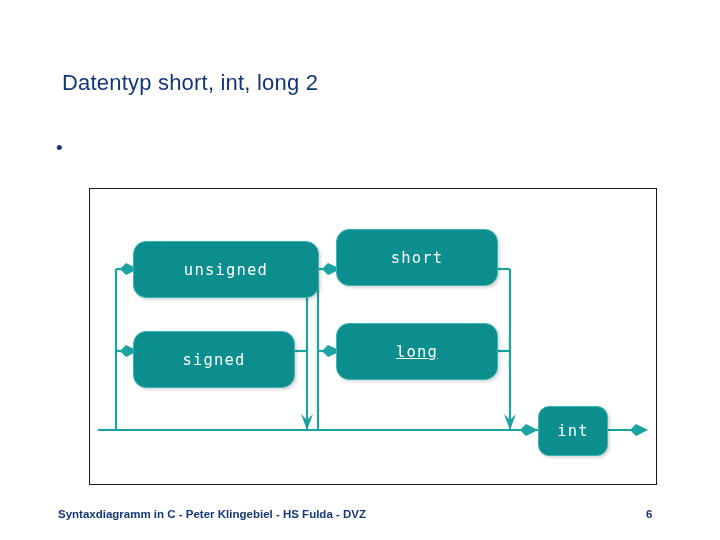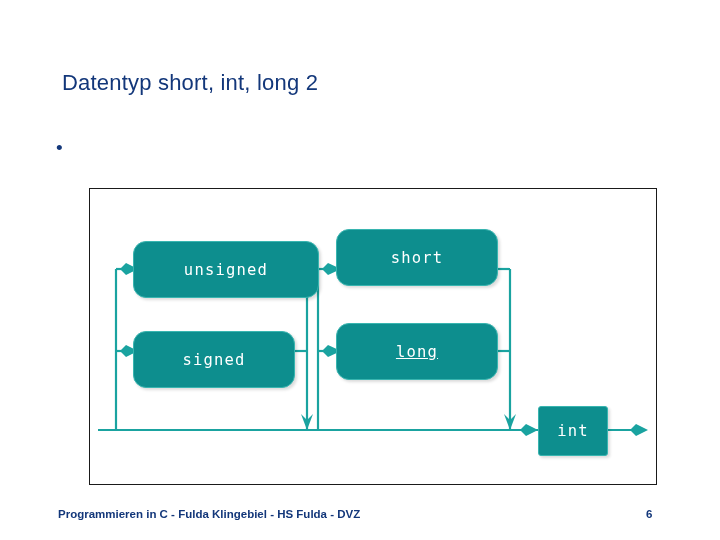--- a/index.html
+++ b/index.html
@@ -89,21 +89,21 @@
     font-family: "DejaVu Sans Mono", "Liberation Mono", monospace;
     font-size: 15.5px;
     letter-spacing: 1.2px;
     box-shadow: 2px 2px 3px rgba(0,0,0,0.14);
   }
   #node-unsigned { left: 43px;  top: 52px;  width: 186px; height: 57px; }
   #node-short    { left: 246px; top: 40px;  width: 162px; height: 57px; }
   #node-signed   { left: 43px;  top: 134px; width: 162px; height: 57px; margin-top: 8px; }
   #node-long     { left: 246px; top: 134px; width: 162px; height: 57px; text-decoration: underline; }
   #node-int      { left: 448px; top: 217px; width: 70px;  height: 50px;
-                   border-radius: 3px; }
+                   border-radius: 11px; }
 
   
   #footer-text {
     position: absolute;
     left: 58px;
     top: 508px;
     font-size: 11.5px;
     font-weight: bold;
     color: #13377a;
     white-space: nowrap;
@@ -174,17 +174,17 @@
     <div class="node" id="node-short">short</div>
 
     <div class="node" id="node-signed">signed</div>
 
     <div class="node" id="node-long">long</div>
 
     <div class="node" id="node-int">int</div>
 
   </div>
 
-  <div id="footer-text">Programmieren in C - Fulda Klingebiel - HS Fulda - DVZ</div>
+  <div id="footer-text">Syntaxdiagramm in C - Peter Klingebiel - HS Fulda - DVZ</div>
 
   <div id="footer-page">6</div>
 
 </div>
 
 </body></html>

